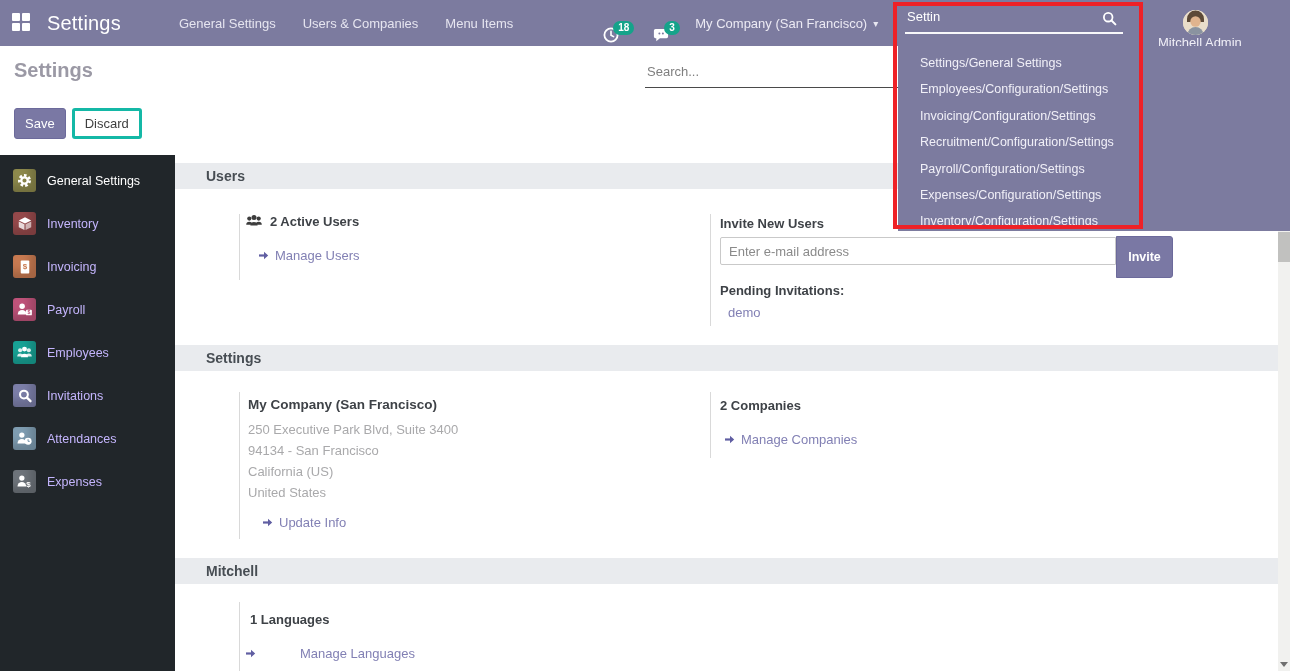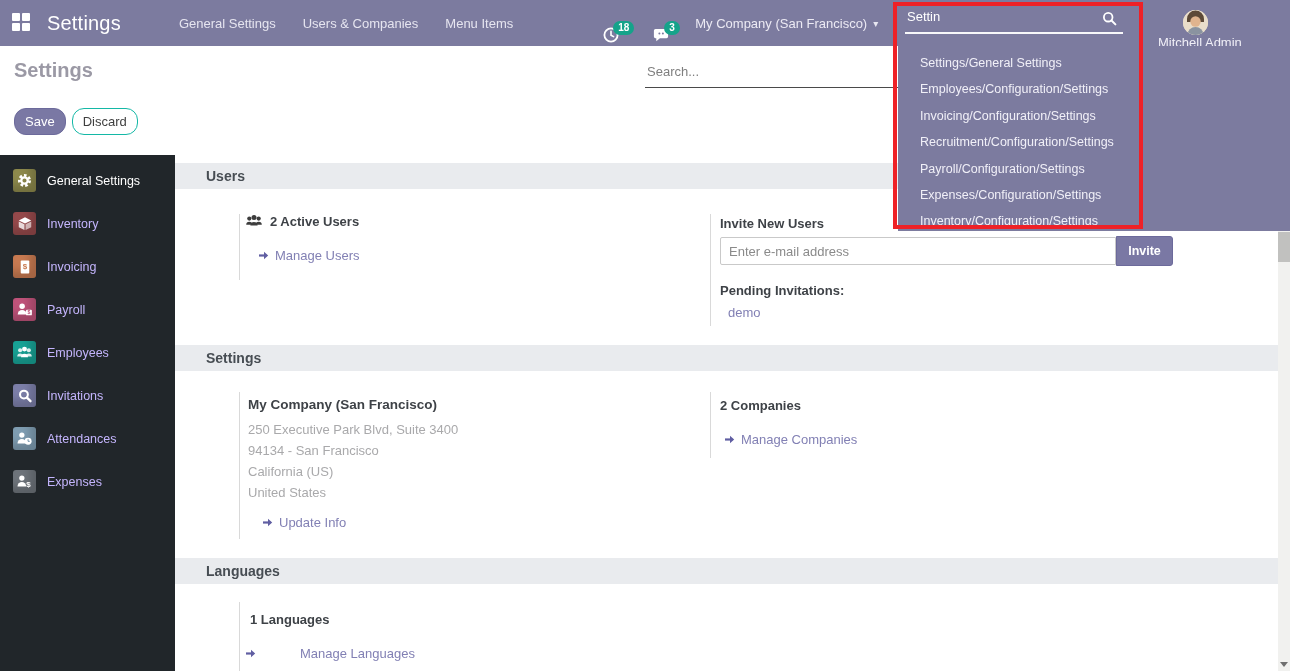--- a/index.html
+++ b/index.html
@@ -33,23 +33,23 @@
   .dropdown-panel { position:absolute; left:898px; top:46px; width:392px; height:185px; background:#7c7b9f; z-index:20; padding-top:4px; }
   .result-item { height:26.4px; line-height:26.4px; padding-left:22px; color:#f1f0f8; font-size:12.5px; cursor:pointer; white-space:nowrap; }
 
   
   .red-box { position:absolute; left:893px; top:2px; width:250px; height:227px; border:4px solid #ee2127; z-index:40; pointer-events:none; }
 
   
   .control-panel { position:absolute; left:0; top:46px; width:1290px; height:109px; background:#fff; }
   .page-title { position:absolute; left:14px; top:13px; font-size:20px; font-weight:bold; color:#9b99a5; }
   .btn-row { position:absolute; left:14px; top:62px; display:flex; }
-  .btn { font-size:13px; font-family:"Liberation Sans",sans-serif; border-radius:12px; padding:5px 10px; cursor:pointer; }
+  .btn { font-size:13px; font-family:"Liberation Sans",sans-serif; border-radius:3px; padding:5px 10px; cursor:pointer; }
   .btn-primary { background:#7a78a4; border:1px solid #6c6a9b; color:#fff; }
-  .btn-default { background:#fff; border:1px solid #14b8a6; color:#3f3f3f; margin-left:6px; }
+  .btn-default { background:#fff; border:3px solid #14b8a6; color:#3f3f3f; margin-left:6px; }
   .cp-search { position:absolute; left:645px; top:14px; width:253px; }
   .cp-search input { width:100%; border:none; outline:none; border-bottom:1.5px solid #4a4a4a; font-size:13px; font-family:"Liberation Sans",sans-serif; color:#333; padding:4px 2px 8px 2px; background:transparent; }
   .cp-search input::placeholder { color:#7f7f7f; }
 
   
   .sidebar { position:absolute; left:0; top:155px; width:175px; height:516px; background:#21262a; padding-top:4px; z-index:2; }
   .side-row { height:43px; display:flex; align-items:center; padding-left:13px; cursor:pointer; }
   .side-ico { width:23px; height:23px; border-radius:3px; display:flex; align-items:center; justify-content:center; flex:0 0 23px; box-shadow:inset -6px -7px 9px rgba(0,0,0,.18); }
   .side-label { margin-left:11px; font-size:12.5px; color:#c4b5fd; white-space:nowrap; }
   .side-row.active .side-label { color:#ffffff; }
@@ -62,21 +62,21 @@
   .bold-lbl { position:absolute; font-size:13px; font-weight:bold; color:#3e4247; white-space:nowrap; }
   .link { font-size:13px; color:#8280b4; cursor:pointer; text-decoration:none; white-space:nowrap; }
   .linkrow { position:absolute; display:flex; align-items:center; }
   .linkrow .arr { margin-right:5px; display:inline-flex; }
   .au-row { position:absolute; left:70px; top:58px; display:flex; align-items:center; }
   .au-row .grp { margin-right:7px; display:inline-flex; }
   .au-row span { font-size:13px; font-weight:bold; color:#3e4247; }
   .invite-row { position:absolute; left:545px; top:81px; display:flex; align-items:flex-start; }
   .invite-row input { width:396px; height:28px; margin-top:1px; border:1px solid #c9c9c9; border-radius:2px 0 0 2px; font-size:13px; font-family:"Liberation Sans",sans-serif; padding:0 8px; color:#333; outline:none; }
   .invite-row input::placeholder { color:#8a8a8a; }
-  .invite-btn { height:30px; width:57px; background:#7a78a4; border:1px solid #6c6a9b; border-radius:0 3px 3px 0; color:#fff; font-size:12.5px; font-weight:bold; cursor:pointer; font-family:"Liberation Sans",sans-serif; }
+  .invite-btn { height:42px; width:57px; background:#7a78a4; border:1px solid #6c6a9b; border-radius:0 3px 3px 0; color:#fff; font-size:12.5px; font-weight:bold; cursor:pointer; font-family:"Liberation Sans",sans-serif; }
   .addr { position:absolute; left:73px; top:264px; }
   .addr div { font-size:13px; color:#a9a9ab; line-height:21px; white-space:nowrap; }
   .plain-link { position:absolute; font-size:13px; color:#8280b4; cursor:pointer; }
 
   
   .scroll-track { position:absolute; left:1278px; top:46px; width:12px; height:625px; background:#f1f1ef; z-index:3; }
   .scroll-thumb { position:absolute; left:0; top:186px; width:12px; height:30px; background:#c1c1bf; }
   .scroll-arrow { position:absolute; left:2px; bottom:4px; width:0; height:0; border-left:4px solid transparent; border-right:4px solid transparent; border-top:5px solid #6f6f6f; }
 </style>
 </head>
@@ -150,21 +150,21 @@
     <div class="linkrow" style="left:549px; top:277px;">
       <span class="arr">
           <svg width="12" height="11" viewBox="0 0 12 11">
             <path d="M1 5.5 H8.5" stroke="#605ea2" stroke-width="2.2" fill="none"></path>
             <path d="M6 1.8 L10.2 5.5 L6 9.2 Z" fill="#605ea2"></path>
           </svg>
         </span>
       <span class="link">Manage Companies</span>
     </div>
 
-    <div class="sec-bar bar-languages">Languages</div>
+    <div class="sec-bar bar-languages">Mitchell</div>
     <div class="vline" style="left:64px; top:447px; height:69px;"></div>
     <div class="bold-lbl" style="left:75px; top:457px;">1 Languages</div>
     <div class="linkrow" style="left:70px; top:491px;gap:38px;">
       <span class="arr">
           <svg width="12" height="11" viewBox="0 0 12 11">
             <path d="M1 5.5 H8.5" stroke="#605ea2" stroke-width="2.2" fill="none"></path>
             <path d="M6 1.8 L10.2 5.5 L6 9.2 Z" fill="#605ea2"></path>
           </svg>
         </span>
       <span class="link">Manage Languages</span>

